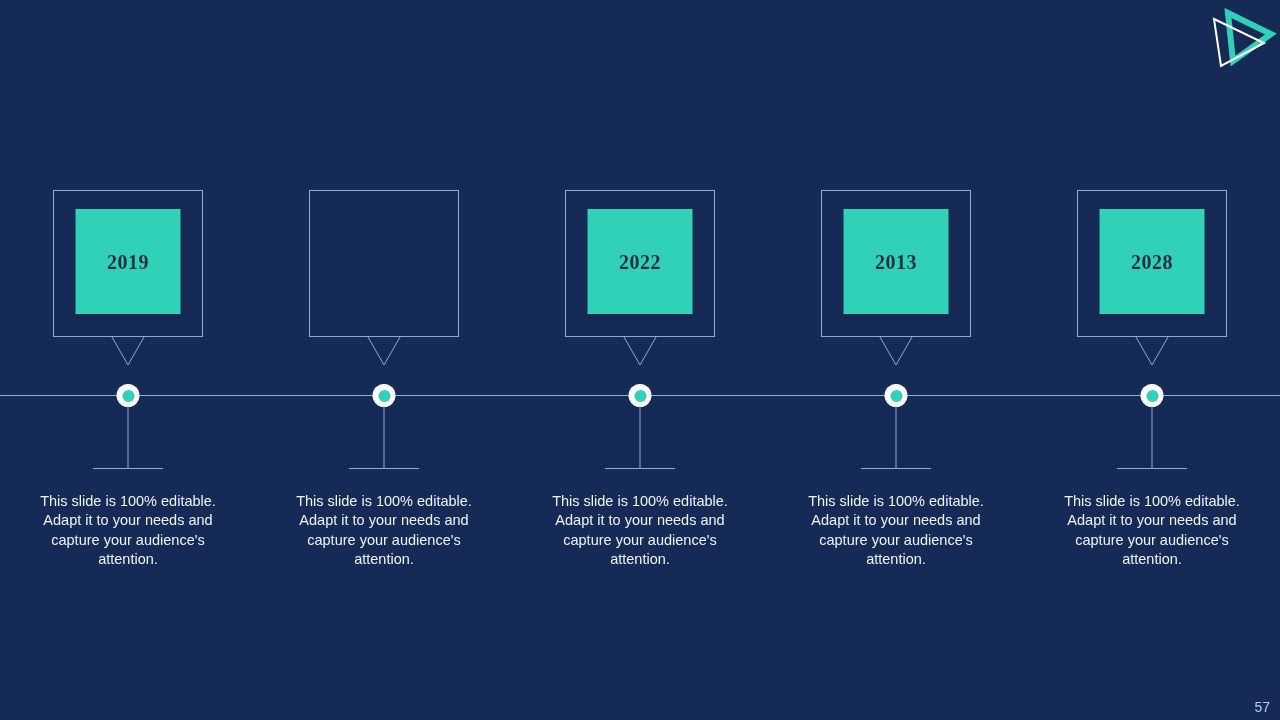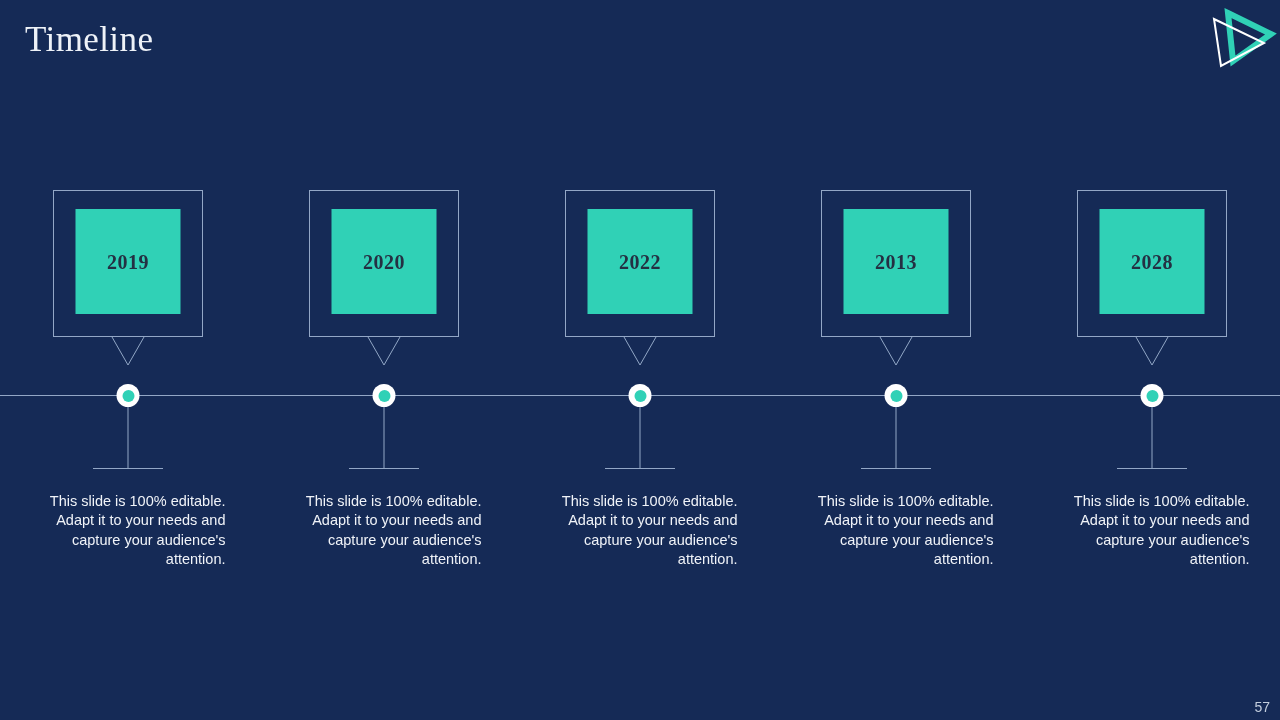--- a/index.html
+++ b/index.html
@@ -161,21 +161,21 @@
     background: #93a7c6;
   }
 
   
   .desc {
     position: absolute;
     left: 50%;
     transform: translateX(-50%);
     top: 492px;
     width: 195px;
-    text-align: right;
+    text-align: center;
     font-family: "Liberation Sans", sans-serif;
     font-size: 14.5px;
     line-height: 19.3px;
     color: #f0f3f8;
   }
 
   
   .page-number {
     position: absolute;
     right: 10px;
@@ -184,21 +184,20 @@
     font-size: 14px;
     color: #c3cede;
     line-height: 1;
   }
 </style>
 </head>
 <body>
 
 <div class="slide">
 
-  <div class="slide-title">Timeline</div>
 
   <div class="logo">
     <svg width="78" height="66" viewBox="0 0 78 66" xmlns="http://www.w3.org/2000/svg">
       <polygon points="29,7 72,28 34,55" fill="none" stroke="#30d1b6" stroke-width="6" stroke-linejoin="miter"></polygon>
       <polygon points="15,13 65,37 22,60" fill="none" stroke="#ffffff" stroke-width="2" stroke-linejoin="miter"></polygon>
     </svg>
   </div>
 
   <div class="axis-line"></div>
 
@@ -217,23 +216,20 @@
       <div class="marker">
         <span class="marker-dot"></span>
       </div>
       <div class="drop-line"></div>
       <div class="tick"></div>
       <div class="desc">This slide is 100% editable. Adapt it to your needs and capture your audience's attention.</div>
     </div>
 
     <div class="item" style="left:256px;">
       <div class="card-frame"></div>
-      <div class="card-square">
-        <span class="card-year">2020</span>
-      </div>
       <div class="pointer">
         <svg width="34" height="30" viewBox="0 0 34 30" xmlns="http://www.w3.org/2000/svg">
           <polyline points="1,0 17,28 33,0" fill="none" stroke="#93a7c6" stroke-width="1"></polyline>
         </svg>
       </div>
       <div class="marker">
         <span class="marker-dot"></span>
       </div>
       <div class="drop-line"></div>
       <div class="tick"></div>

